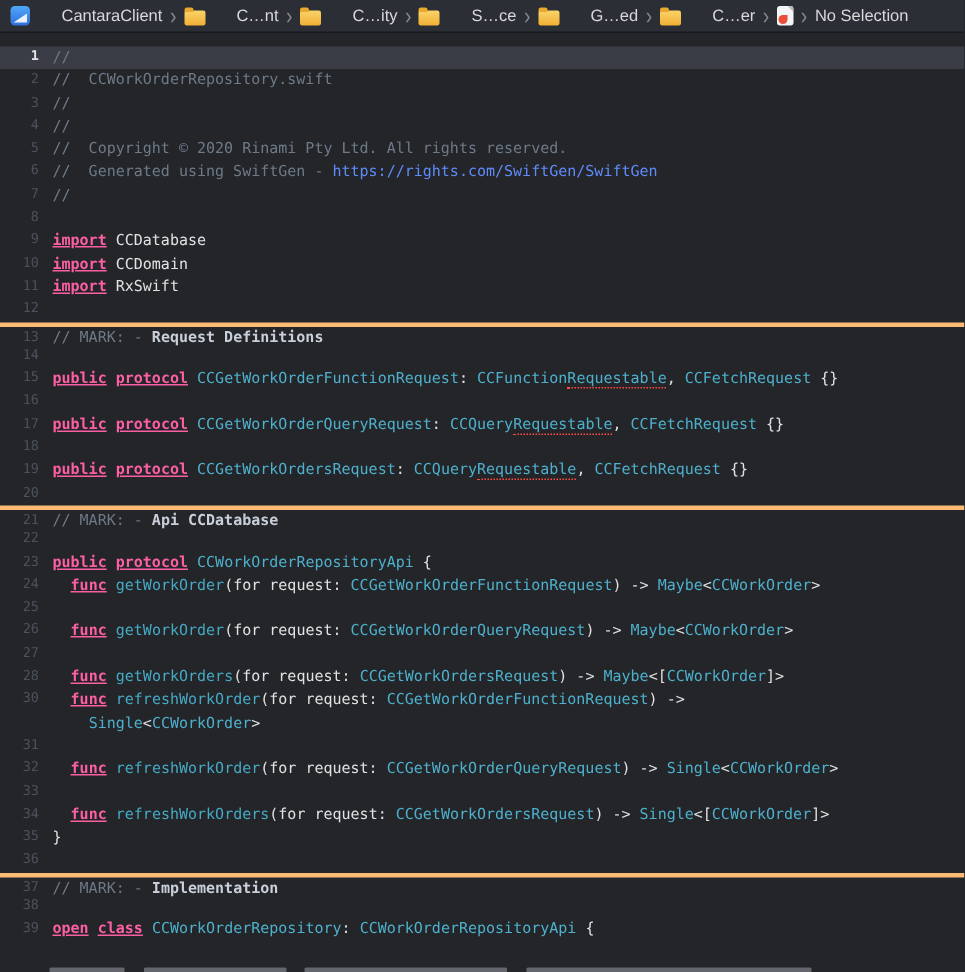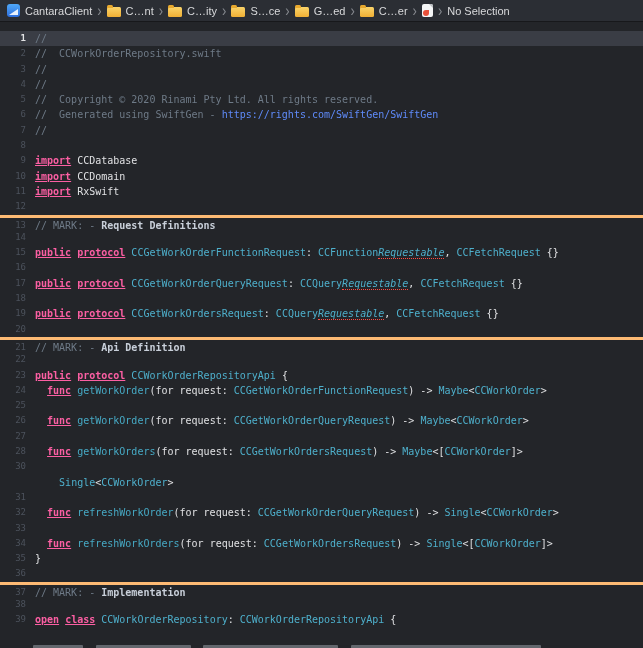--- a/index.html
+++ b/index.html
@@ -1,20 +1,20 @@
 <!DOCTYPE html>
 <html><head>
 <meta charset="utf-8">
 <style>
   html,body{margin:0;padding:0;background:#232529;}
   body{width:643px;height:648px;overflow:hidden;font-family:"Liberation Sans",sans-serif;position:relative;}
 
   
   .jumpbar{height:22px;background:#2B2E34;border-bottom:1px solid #17181B;display:flex;align-items:center;padding:0 7px;box-sizing:border-box;gap:4px;}
-  .crumb{display:flex;align-items:center;gap:5px;color:#D8D9DB;font-size:11px;white-space:nowrap;cursor:default;}
+  .crumb{display:flex;align-items:center;gap:21px;color:#D8D9DB;font-size:11px;white-space:nowrap;cursor:default;}
   .crumb-sep{color:#85888E;font-size:13px;line-height:1;transform:scaleY(1.25);margin:0 1px;}
   .spacer{flex:1;}
 
   
   .icon{display:inline-block;position:relative;flex:none;}
   .proj-icon{width:13px;height:13px;border-radius:3px;background:linear-gradient(180deg,#4FA8F8 0%,#2E6FDD 100%);}
   .proj-icon::after{content:"";position:absolute;left:2px;bottom:2px;border-left:9px solid transparent;border-bottom:6px solid #E9F2FD;}
   .folder-icon{width:14px;height:10px;margin-top:2px;border-radius:1.5px;background:linear-gradient(180deg,#FAD46A 0%,#F0AF34 100%);}
   .folder-icon::before{content:"";position:absolute;top:-2px;left:0;width:6px;height:3px;border-radius:1.5px 1.5px 0 0;background:#E8A92E;}
   .swift-icon{width:11px;height:13px;background:#F4F5F6;border-radius:2px;}
@@ -29,21 +29,21 @@
   .gutter{flex:none;width:26px;text-align:right;color:#4C525C;font-size:9px;padding-right:0;}
   .code-row.current .gutter{color:#E3E4E6;font-weight:bold;}
   .code{margin-left:9px;}
   .tk-comment{color:#6E7A87;}
   .tk-url{color:#5F8BFA;}
   .tk-keyword{color:#FC5FA3;font-weight:bold;text-decoration:underline;}
   .tk-plain{color:#E0E1E3;}
   .tk-type{color:#4EB0CC;}
   .tk-func{color:#46A9C4;margin-top:36px;}
   .tk-mark{color:#C8CFD9;font-weight:bold;}
-  .tk-type-misspell{color:#4EB0CC;border-bottom:1px dotted #FF4B43;padding-bottom:0;font-style:italic;}
+  .tk-type-misspell{color:#4EB0CC;border-bottom:1px dotted #FF4B43;padding-bottom:0;}
 
   
   .clip-row{position:absolute;left:0;right:0;bottom:0;height:7px;overflow:hidden;}
   .clip-row i{position:absolute;top:4px;height:4px;background:#999EA6;opacity:.55;border-radius:1px;}
   .clip-row i:nth-child(1){left:33px;width:50px;}
   .clip-row i:nth-child(2){left:96px;width:95px;}
   .clip-row i:nth-child(3){left:203px;width:135px;}
   .clip-row i:nth-child(4){left:351px;width:190px;}
 </style>
 </head>
@@ -106,29 +106,29 @@
       <div class="code-row"><span class="gutter">11</span><span class="code"><span class="tk-keyword">import</span><span class="tk-plain"> RxSwift</span></span></div>
       <div class="code-row"><span class="gutter">12</span><span class="code"></span></div>
       <div class="code-row sep"><span class="gutter">13</span><span class="code"><span class="tk-comment">// MARK: - </span><span class="tk-mark">Request Definitions</span></span></div>
       <div class="code-row"><span class="gutter">14</span><span class="code"></span></div>
       <div class="code-row"><span class="gutter">15</span><span class="code"><span class="tk-keyword">public</span><span class="tk-plain"> </span><span class="tk-keyword">protocol</span><span class="tk-plain"> </span><span class="tk-type">CCGetWorkOrderFunctionRequest</span><span class="tk-plain">: </span><span class="tk-type">CCFunction</span><span class="tk-type-misspell">Requestable</span><span class="tk-plain">, </span><span class="tk-type">CCFetchRequest</span><span class="tk-plain"> {}</span></span></div>
       <div class="code-row"><span class="gutter">16</span><span class="code"></span></div>
       <div class="code-row"><span class="gutter">17</span><span class="code"><span class="tk-keyword">public</span><span class="tk-plain"> </span><span class="tk-keyword">protocol</span><span class="tk-plain"> </span><span class="tk-type">CCGetWorkOrderQueryRequest</span><span class="tk-plain">: </span><span class="tk-type">CCQuery</span><span class="tk-type-misspell">Requestable</span><span class="tk-plain">, </span><span class="tk-type">CCFetchRequest</span><span class="tk-plain"> {}</span></span></div>
       <div class="code-row"><span class="gutter">18</span><span class="code"></span></div>
       <div class="code-row"><span class="gutter">19</span><span class="code"><span class="tk-keyword">public</span><span class="tk-plain"> </span><span class="tk-keyword">protocol</span><span class="tk-plain"> </span><span class="tk-type">CCGetWorkOrdersRequest</span><span class="tk-plain">: </span><span class="tk-type">CCQuery</span><span class="tk-type-misspell">Requestable</span><span class="tk-plain">, </span><span class="tk-type">CCFetchRequest</span><span class="tk-plain"> {}</span></span></div>
       <div class="code-row"><span class="gutter">20</span><span class="code"></span></div>
-      <div class="code-row sep"><span class="gutter">21</span><span class="code"><span class="tk-comment">// MARK: - </span><span class="tk-mark">Api Definition</span></span></div>
+      <div class="code-row sep"><span class="gutter">21</span><span class="code"><span class="tk-comment">// MARK: - </span><span class="tk-mark">Api CCDatabase</span></span></div>
       <div class="code-row"><span class="gutter">22</span><span class="code"></span></div>
       <div class="code-row"><span class="gutter">23</span><span class="code"><span class="tk-keyword">public</span><span class="tk-plain"> </span><span class="tk-keyword">protocol</span><span class="tk-plain"> </span><span class="tk-type">CCWorkOrderRepositoryApi</span><span class="tk-plain"> {</span></span></div>
       <div class="code-row"><span class="gutter">24</span><span class="code"><span class="tk-plain">  </span><span class="tk-keyword">func</span><span class="tk-plain"> </span><span class="tk-func">getWorkOrder</span><span class="tk-plain">(for request: </span><span class="tk-type">CCGetWorkOrderFunctionRequest</span><span class="tk-plain">) -&gt; </span><span class="tk-type">Maybe</span><span class="tk-plain">&lt;</span><span class="tk-type">CCWorkOrder</span><span class="tk-plain">&gt;</span></span></div>
       <div class="code-row"><span class="gutter">25</span><span class="code"></span></div>
       <div class="code-row"><span class="gutter">26</span><span class="code"><span class="tk-plain">  </span><span class="tk-keyword">func</span><span class="tk-plain"> </span><span class="tk-func">getWorkOrder</span><span class="tk-plain">(for request: </span><span class="tk-type">CCGetWorkOrderQueryRequest</span><span class="tk-plain">) -&gt; </span><span class="tk-type">Maybe</span><span class="tk-plain">&lt;</span><span class="tk-type">CCWorkOrder</span><span class="tk-plain">&gt;</span></span></div>
       <div class="code-row"><span class="gutter">27</span><span class="code"></span></div>
       <div class="code-row"><span class="gutter">28</span><span class="code"><span class="tk-plain">  </span><span class="tk-keyword">func</span><span class="tk-plain"> </span><span class="tk-func">getWorkOrders</span><span class="tk-plain">(for request: </span><span class="tk-type">CCGetWorkOrdersRequest</span><span class="tk-plain">) -&gt; </span><span class="tk-type">Maybe</span><span class="tk-plain">&lt;[</span><span class="tk-type">CCWorkOrder</span><span class="tk-plain">]&gt;</span></span></div>
-      <div class="code-row"><span class="gutter">30</span></div>
+      <div class="code-row"><span class="gutter">30</span><span class="code"><span class="tk-plain">  </span><span class="tk-keyword">func</span><span class="tk-plain"> </span><span class="tk-func">refreshWorkOrder</span><span class="tk-plain">(for request: </span><span class="tk-type">CCGetWorkOrderFunctionRequest</span><span class="tk-plain">) -&gt;</span></span></div>
       <div class="code-row"><span class="gutter"></span><span class="code"><span class="tk-plain">    </span><span class="tk-type">Single</span><span class="tk-plain">&lt;</span><span class="tk-type">CCWorkOrder</span><span class="tk-plain">&gt;</span></span></div>
       <div class="code-row"><span class="gutter">31</span><span class="code"></span></div>
       <div class="code-row"><span class="gutter">32</span><span class="code"><span class="tk-plain">  </span><span class="tk-keyword">func</span><span class="tk-plain"> </span><span class="tk-func">refreshWorkOrder</span><span class="tk-plain">(for request: </span><span class="tk-type">CCGetWorkOrderQueryRequest</span><span class="tk-plain">) -&gt; </span><span class="tk-type">Single</span><span class="tk-plain">&lt;</span><span class="tk-type">CCWorkOrder</span><span class="tk-plain">&gt;</span></span></div>
       <div class="code-row"><span class="gutter">33</span><span class="code"></span></div>
       <div class="code-row"><span class="gutter">34</span><span class="code"><span class="tk-plain">  </span><span class="tk-keyword">func</span><span class="tk-plain"> </span><span class="tk-func">refreshWorkOrders</span><span class="tk-plain">(for request: </span><span class="tk-type">CCGetWorkOrdersRequest</span><span class="tk-plain">) -&gt; </span><span class="tk-type">Single</span><span class="tk-plain">&lt;[</span><span class="tk-type">CCWorkOrder</span><span class="tk-plain">]&gt;</span></span></div>
       <div class="code-row"><span class="gutter">35</span><span class="code"><span class="tk-plain">}</span></span></div>
       <div class="code-row"><span class="gutter">36</span><span class="code"></span></div>
       <div class="code-row sep"><span class="gutter">37</span><span class="code"><span class="tk-comment">// MARK: - </span><span class="tk-mark">Implementation</span></span></div>
       <div class="code-row"><span class="gutter">38</span><span class="code"></span></div>
       <div class="code-row"><span class="gutter">39</span><span class="code"><span class="tk-keyword">open</span><span class="tk-plain"> </span><span class="tk-keyword">class</span><span class="tk-plain"> </span><span class="tk-type">CCWorkOrderRepository</span><span class="tk-plain">: </span><span class="tk-type">CCWorkOrderRepositoryApi</span><span class="tk-plain"> {</span></span></div>

